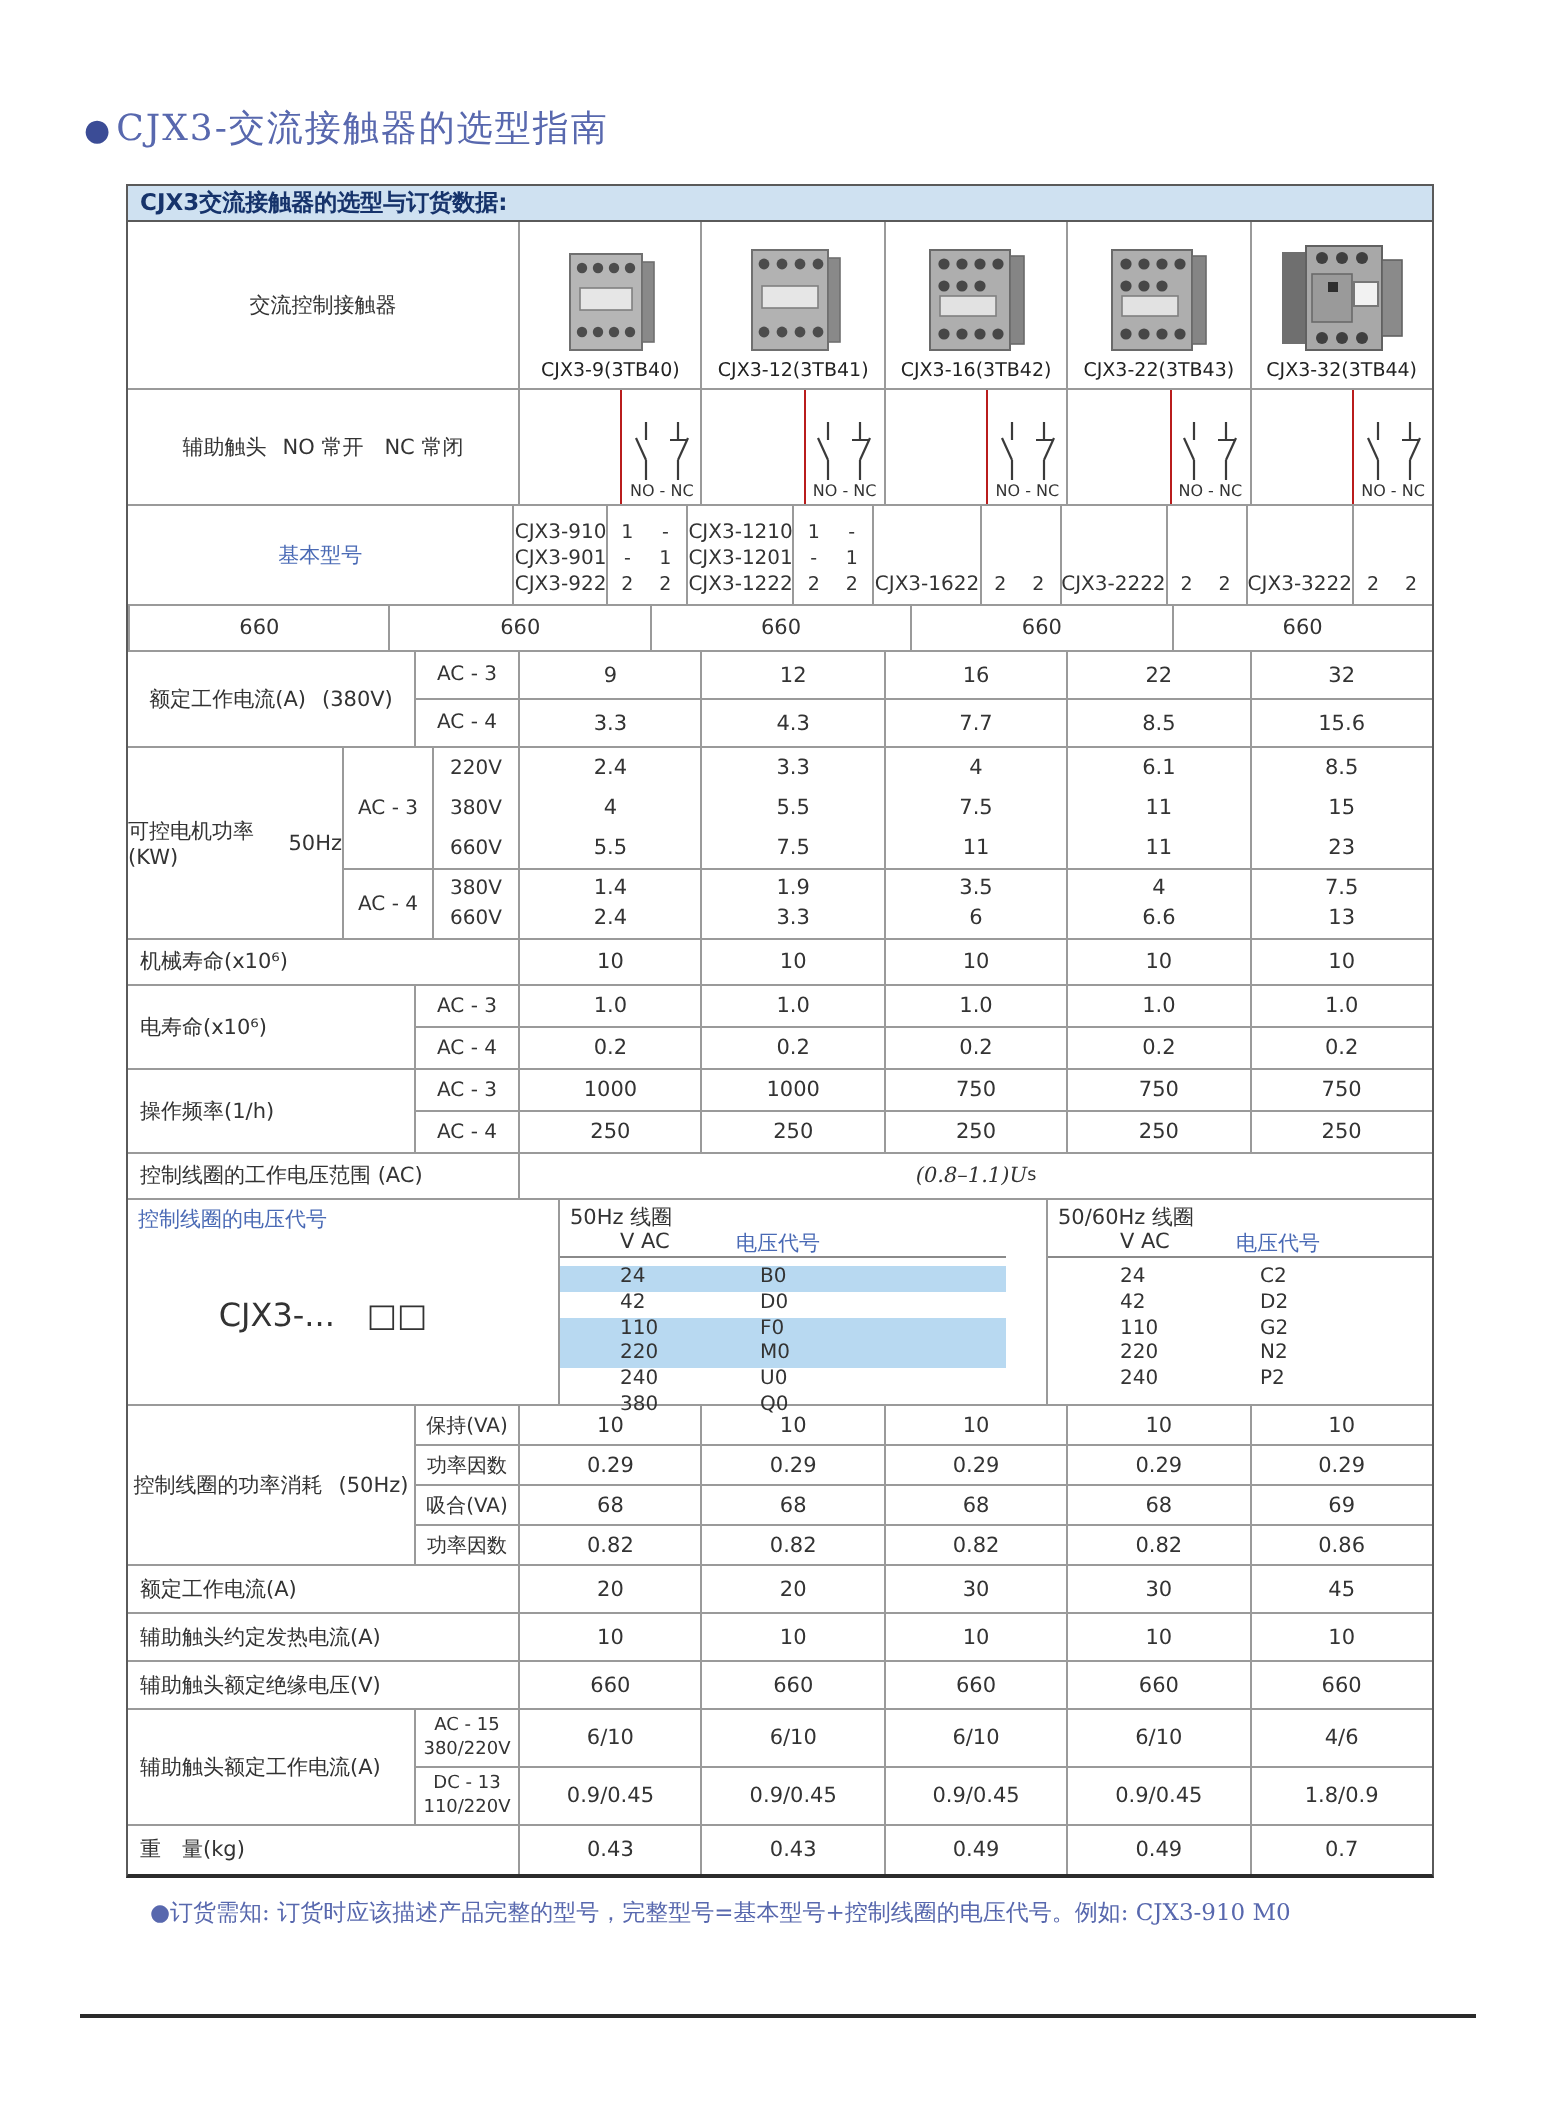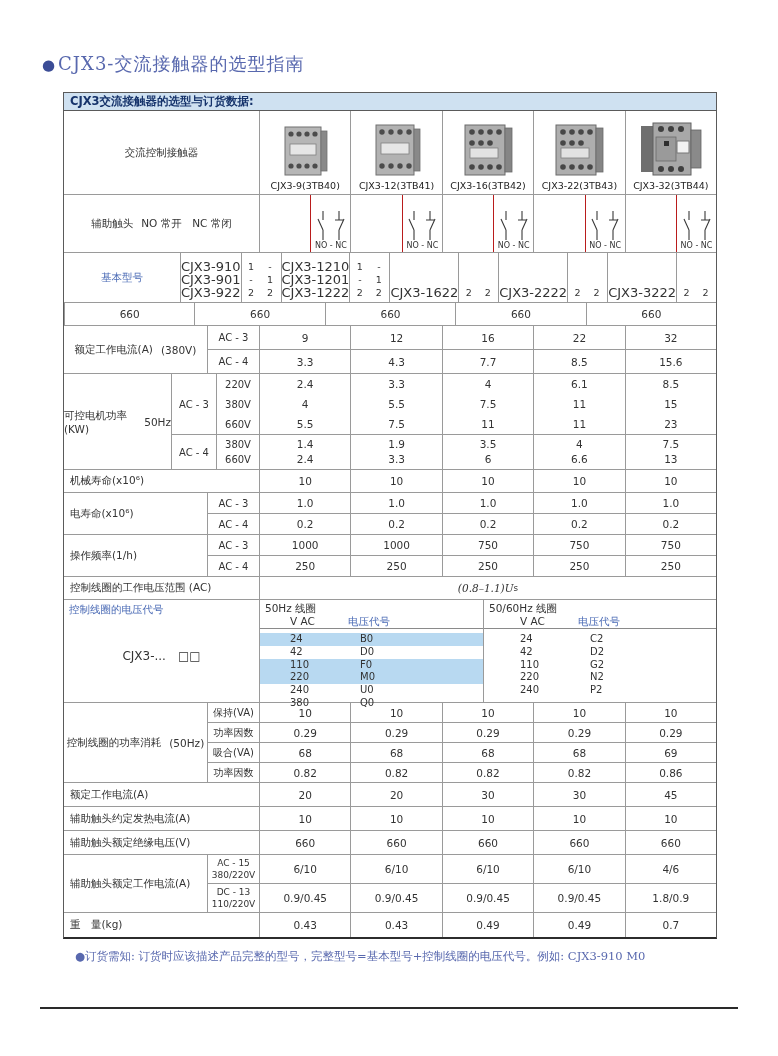--- a/index.html
+++ b/index.html
@@ -34,21 +34,21 @@
   .lbl2line{display:flex;flex-direction:row;align-items:center;justify-content:center;gap:8px;}
   .aux-c{display:flex;padding:0;}
   .aux-l{flex:1;}
   .aux-r{width:40px;border-left:1px solid #b91c1c;display:flex;flex-direction:column;align-items:center;justify-content:flex-end;padding:2px 0 2px;}
   .nonc{font-size:8px;color:#333;white-space:nowrap;}
 
   
   .r-basic{height:50px;}
   .basic-c{display:flex;}
   .bm-l{flex:1;display:flex;flex-direction:column;justify-content:flex-end;align-items:center;
-    padding-bottom:3px;font-size:13px;line-height:13px;white-space:nowrap;}
+    padding-bottom:3px;font-size:10px;line-height:13px;white-space:nowrap;}
   .bm-r{width:40px;border-left:1px solid #9a9a9a;display:flex;flex-direction:column;justify-content:flex-end;padding-bottom:3px;}
   .bm-cnt{display:flex;}
   .bm-cnt span{width:19px;text-align:center;font-size:9.5px;line-height:13px;}
 
   
   .r-s23{height:23px;}
   .r-s24{height:24px;}
 
   
   .grp{display:flex;}
@@ -74,24 +74,24 @@
   .m3row{flex:1;display:flex;}
   .mv{width:43px;border-left:1px solid #9a9a9a;display:flex;align-items:center;justify-content:center;font-size:10px;}
   .mbot{height:35px;display:flex;border-top:1px solid #9a9a9a;}
   .two{flex-direction:column;line-height:15px;gap:0;}
 
   
   .r-vr{height:23px;}
   .uital{font-style:italic;font-family:"DejaVu Serif","Liberation Serif",serif;}
 
   
-  .r-coil{height:103px;}
+  .r-coil{height:103px;gap:20px;}
   .coil-lbl{width:195px;position:relative;}
   .coil-lbl .cl-title{position:absolute;left:5px;top:3px;font-size:10.5px;}
-  .coil-lbl .cl-hint{position:absolute;left:0;right:0;top:48px;text-align:center;font-size:12px;color:#333;}
+  .coil-lbl .cl-hint{position:absolute;left:0;right:0;top:48px;text-align:center;font-size:16px;color:#333;}
   .coil-mid{width:224px;border-left:1px solid #9a9a9a;}
   .coil-right{flex:1;border-left:1px solid #9a9a9a;}
   .ct-title{padding:2px 0 0 5px;font-size:10.5px;height:15px;}
   .ct-head{display:flex;font-size:10.5px;height:14px;border-bottom:1px solid #8a8a8a;}
   .ct-body{padding-top:4px;}
   .ct-row{display:flex;height:12.8px;line-height:12.8px;font-size:10px;}
   .hl{background:#b8d9f1;}
   .cv{width:70px;padding-left:30px;}
   .cc{padding-left:30px;}
   .ct-head .cc{padding-left:18px;}

